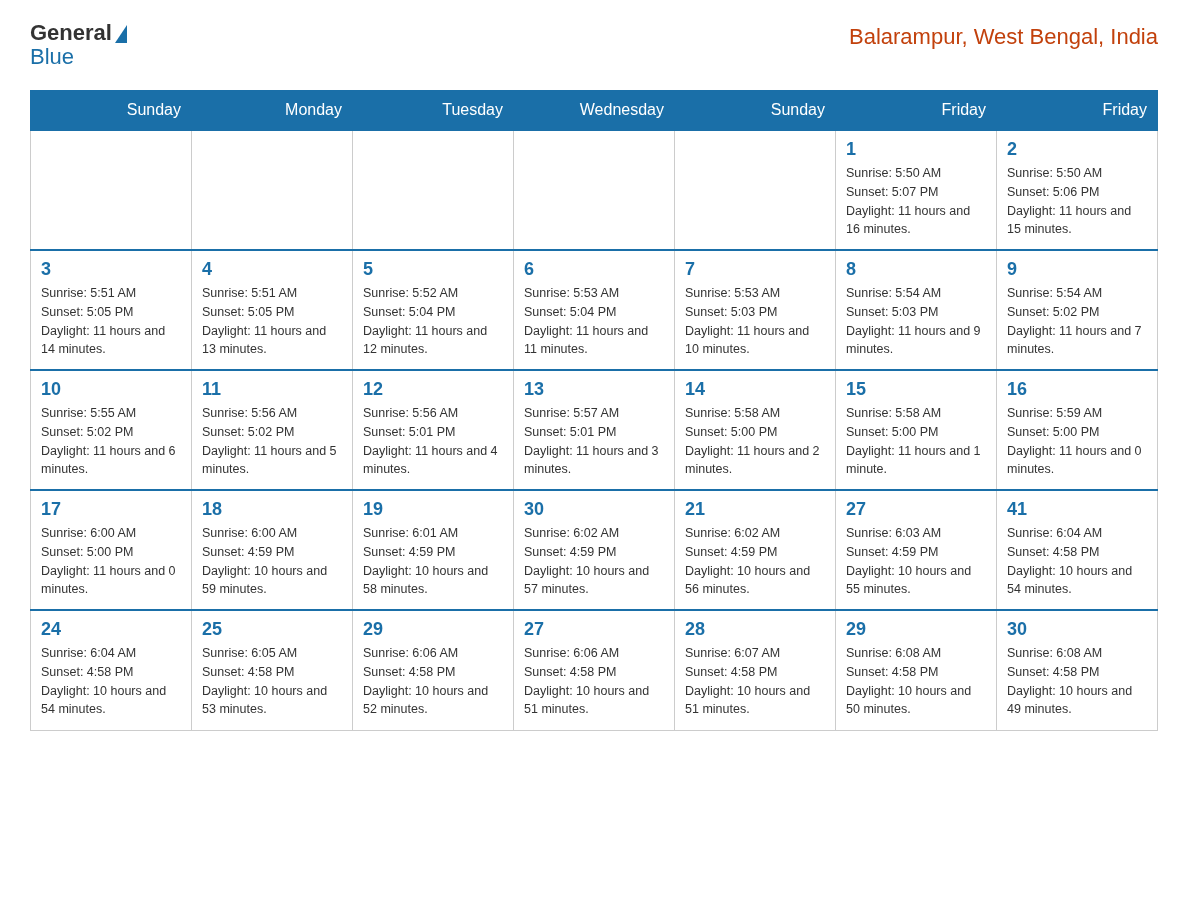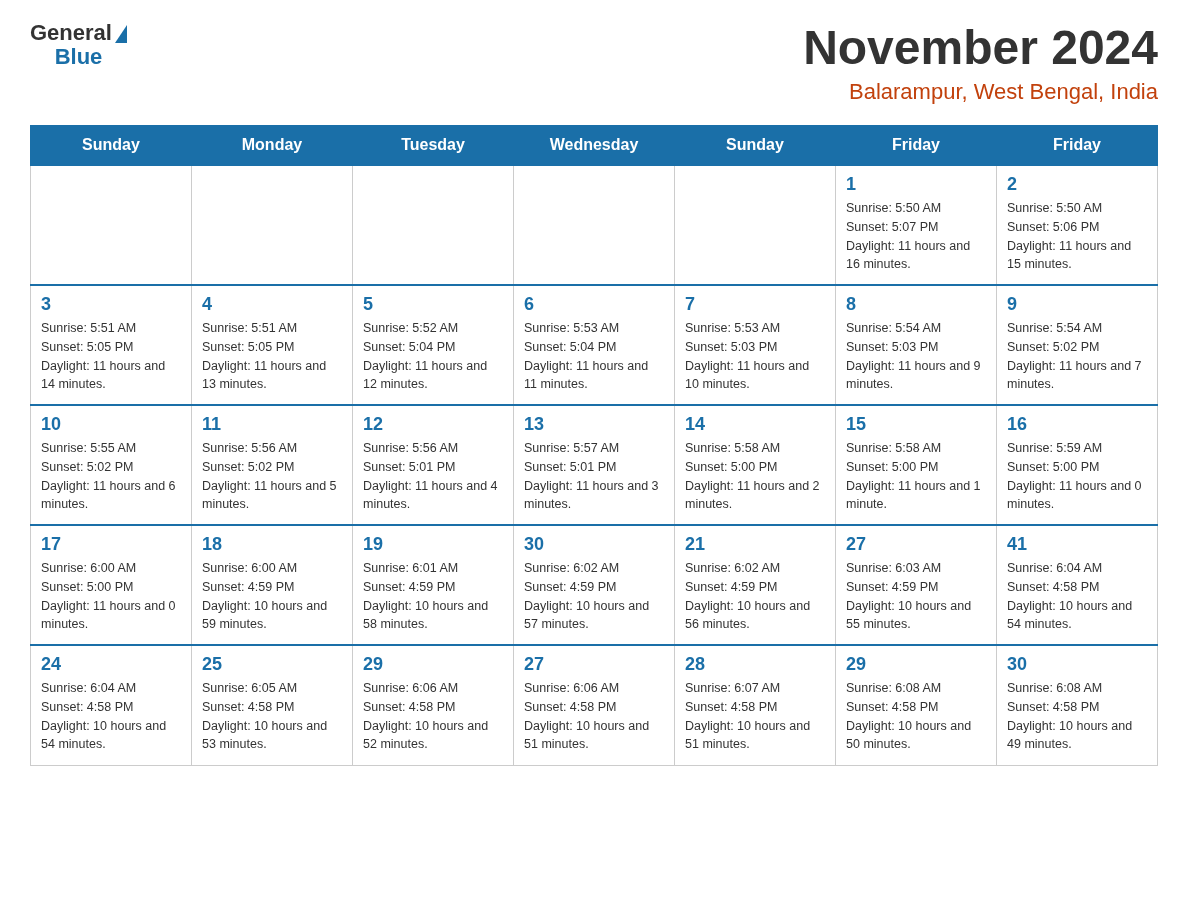--- a/index.html
+++ b/index.html
@@ -11,42 +11,42 @@
     }
     .header {
       display: flex;
       justify-content: space-between;
       align-items: flex-start;
       margin-bottom: 20px;
     }
     .logo {
       display: flex;
       flex-direction: column;
-      align-items: center;
+      align-items: flex-start;
     }
     .logo-top {
       display: flex;
       align-items: center;
     }
     .logo-general {
       font-size: 22px;
       font-weight: bold;
       color: #333;
     }
     .logo-triangle {
       width: 0;
       height: 0;
       border-left: 12px solid transparent;
       border-bottom: 18px solid #1a6fa8;
       margin-left: 3px;
       margin-top: 2px;
     }
     .logo-blue {
       font-size: 22px;
-      font-weight: bold;
+      font-weight: normal;
       color: #1a6fa8;
       margin-top: -2px;
     }
     .title-block {
       text-align: right;
     }
     .page-title {
       font-size: 48px;
       font-weight: bold;
       color: #333;
@@ -58,23 +58,23 @@
     }
     .calendar {
       width: 100%;
       border-collapse: collapse;
       border: 1px solid #999;
     }
     .calendar th {
       background-color: #1a6fa8;
       color: #fff;
       font-size: 16px;
-      font-weight: bold;
+      font-weight: normal;
       padding: 10px 10px;
-      text-align: center;
+      text-align: right;
       border: 1px solid #1a6fa8;
     }
     .calendar td {
       vertical-align: top;
       padding: 8px 10px;
       border: 1px solid #ccc;
       width: 14.28%;
       min-height: 100px;
       height: 120px;
       font-size: 13px;
@@ -104,21 +104,20 @@
 
 <div class="header">
   <div class="logo">
     <div class="logo-top">
       <span class="logo-general">General</span>
       <div class="logo-triangle"></div>
     </div>
     <span class="logo-blue">Blue</span>
   </div>
   <div class="title-block">
-    <div class="page-title">November 2024</div>
     <div class="subtitle">Balarampur, West Bengal, India</div>
   </div>
 </div>
 
 <table class="calendar">
   <thead>
     <tr>
     <th>Sunday</th>
         <th>Monday</th>
         <th>Tuesday</th>

